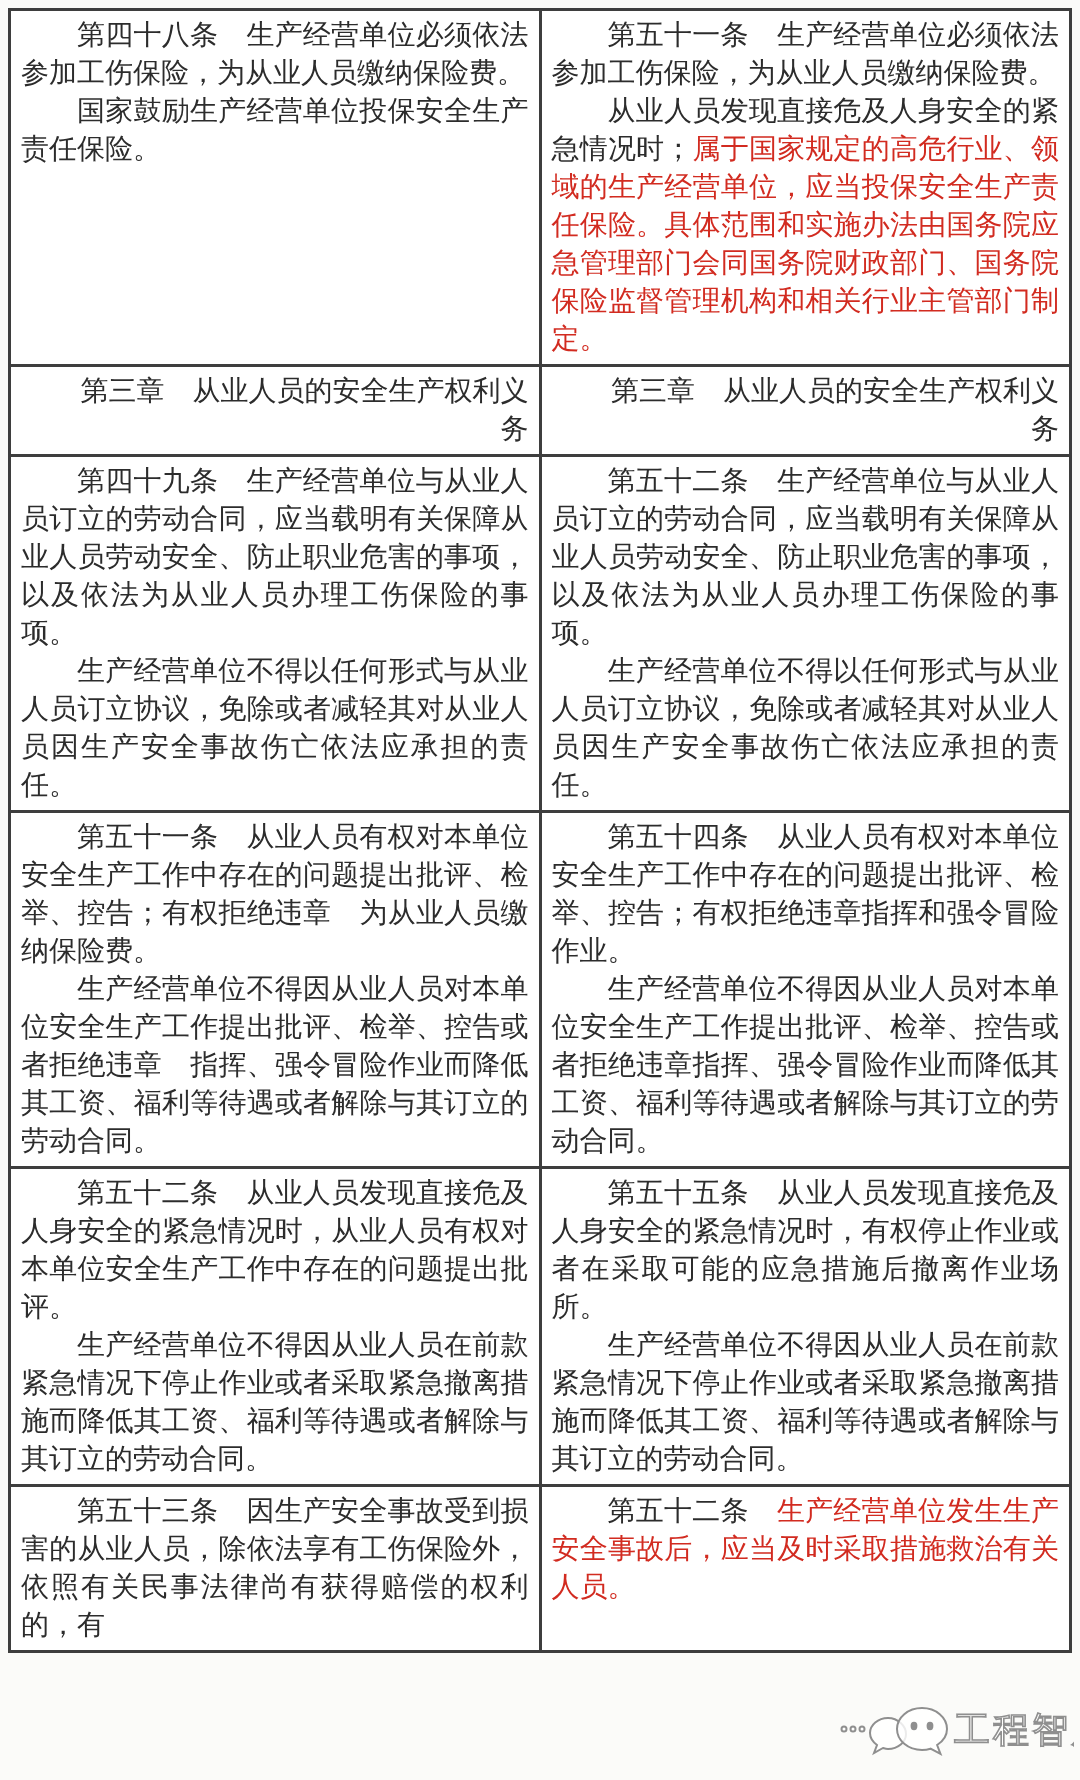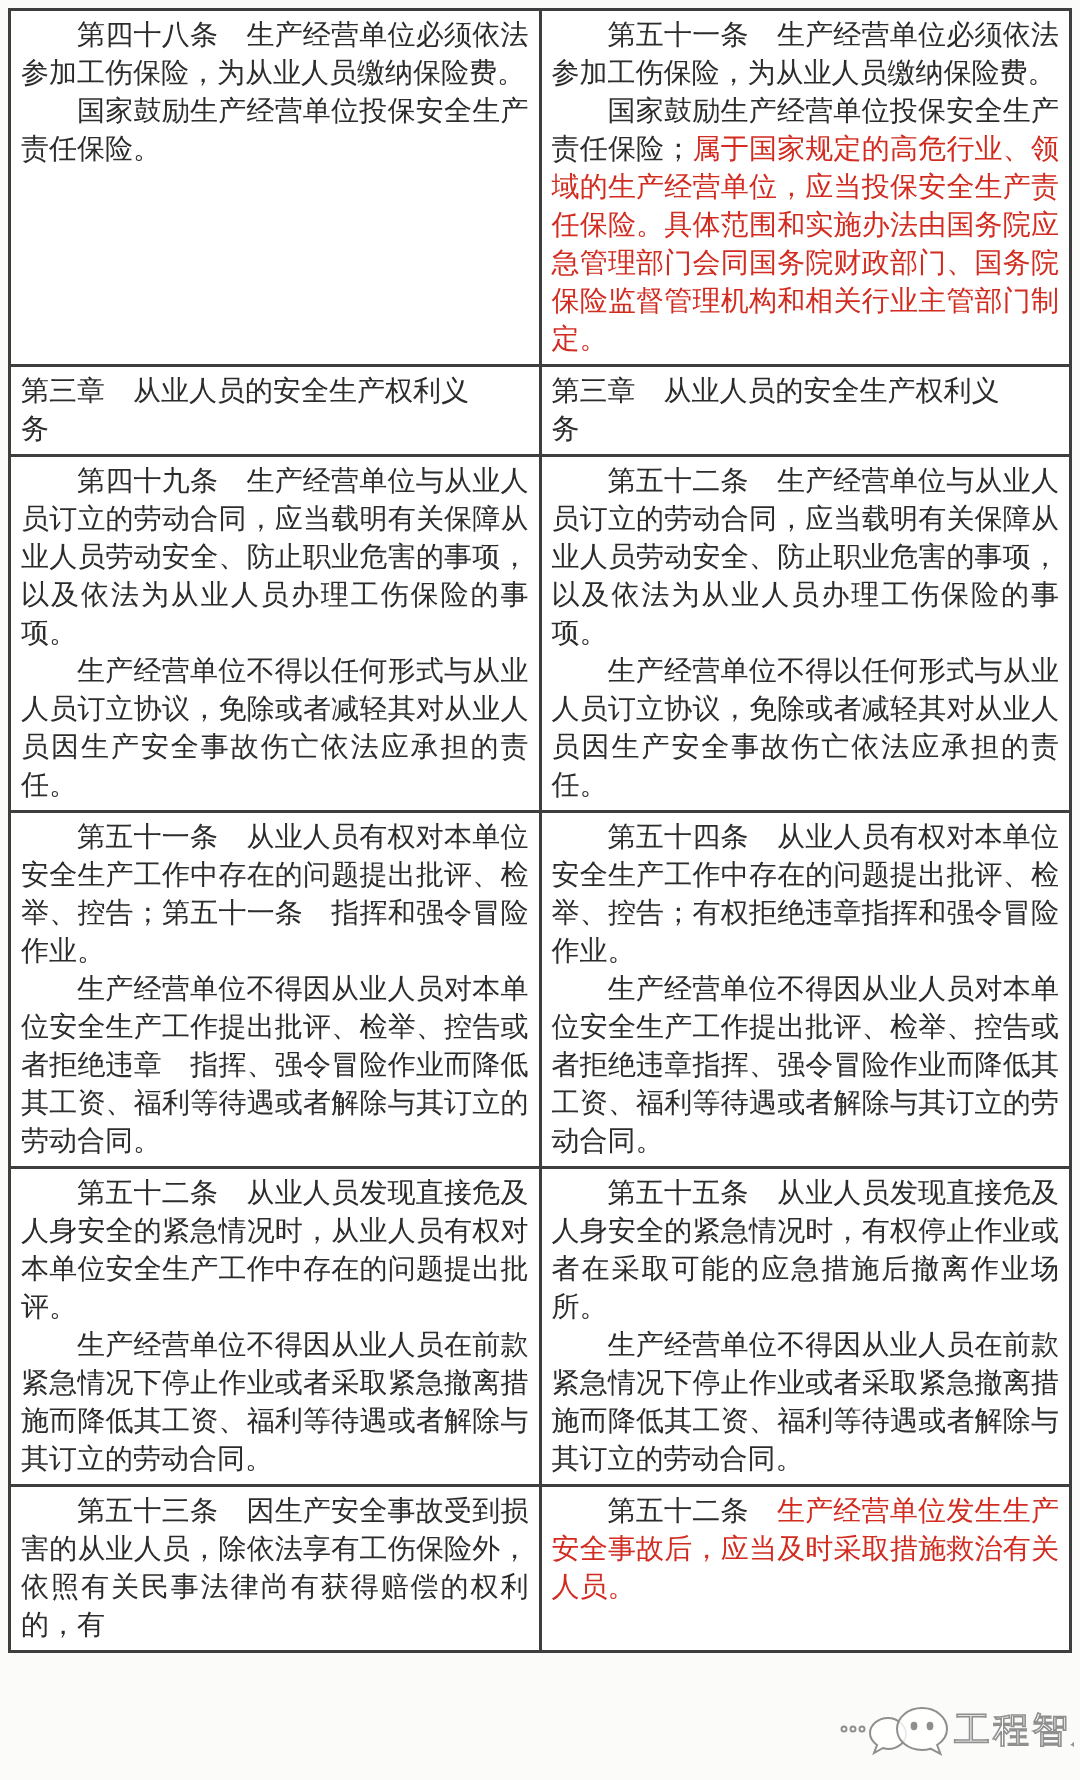--- a/index.html
+++ b/index.html
@@ -31,21 +31,21 @@
     padding:5px 10px 6px 10px;
     font-size:28px;
     line-height:38px;
     text-align:justify;
     text-justify:inter-character;
     letter-spacing:0;
     word-break:break-all;
   }
   td.cell p{margin:0;text-indent:2em;}
   td.cell.chapter{
-    text-align:left;
+    text-align:right;
     white-space:pre-line;
   }
   td.cell.chapter p{text-indent:0;}
   .red{color:var(--red);}
   .watermark{
     position:absolute;left:830px;top:1694px;width:244px;height:76px;
     pointer-events:none;
   }
   .watermark svg{display:block;width:100%;height:100%;}
 </style>
@@ -56,42 +56,42 @@
 
   <table class="law">
     <tbody>
         <tr>
           <td class="cell">
             <p><span>第四十八条　生产经营单位必须依法参加工伤保险，为从业人员缴纳保险费。</span></p>
             <p><span>国家鼓励生产经营单位投保安全生产责任保险。</span></p>
           </td>
           <td class="cell">
             <p><span>第五十一条　生产经营单位必须依法参加工伤保险，为从业人员缴纳保险费。</span></p>
-            <p><span>国家鼓励生产经营单位投保安全生产责任保险；</span><span class="red">属于国家规定的高危行业、领域的生产经营单位，应当投保安全生产责任保险。具体范围和实施办法由国务院应急管理部门会同国务院财政部门、国务院保险监督管理机构和相关行业主管部门制定。</span></p>
+            <p><span>从业人员发现直接危及人身安全的紧急情况时；</span><span class="red">属于国家规定的高危行业、领域的生产经营单位，应当投保安全生产责任保险。具体范围和实施办法由国务院应急管理部门会同国务院财政部门、国务院保险监督管理机构和相关行业主管部门制定。</span></p>
           </td>
         </tr>
         <tr>
           <td class="cell chapter"><p><span>第三章　从业人员的安全生产权利义
 务</span></p></td>
           <td class="cell chapter"><p><span>第三章　从业人员的安全生产权利义
 务</span></p></td>
         </tr>
         <tr>
           <td class="cell">
             <p><span>第四十九条　生产经营单位与从业人员订立的劳动合同，应当载明有关保障从业人员劳动安全、防止职业危害的事项，以及依法为从业人员办理工伤保险的事项。</span></p>
             <p><span>生产经营单位不得以任何形式与从业人员订立协议，免除或者减轻其对从业人员因生产安全事故伤亡依法应承担的责任。</span></p>
           </td>
           <td class="cell">
             <p><span>第五十二条　生产经营单位与从业人员订立的劳动合同，应当载明有关保障从业人员劳动安全、防止职业危害的事项，以及依法为从业人员办理工伤保险的事项。</span></p>
             <p><span>生产经营单位不得以任何形式与从业人员订立协议，免除或者减轻其对从业人员因生产安全事故伤亡依法应承担的责任。</span></p>
           </td>
         </tr>
         <tr>
           <td class="cell">
-            <p><span>第五十一条　从业人员有权对本单位安全生产工作中存在的问题提出批评、检举、控告；第五十一条　指挥和强令冒险作业。</span></p>
+            <p><span>第五十一条　从业人员有权对本单位安全生产工作中存在的问题提出批评、检举、控告；有权拒绝违章　为从业人员缴纳保险费。</span></p>
             <p><span>生产经营单位不得因从业人员对本单位安全生产工作提出批评、检举、控告或者拒绝违章　指挥、强令冒险作业而降低其工资、福利等待遇或者解除与其订立的劳动合同。</span></p>
           </td>
           <td class="cell">
             <p><span>第五十四条　从业人员有权对本单位安全生产工作中存在的问题提出批评、检举、控告；有权拒绝违章指挥和强令冒险作业。</span></p>
             <p><span>生产经营单位不得因从业人员对本单位安全生产工作提出批评、检举、控告或者拒绝违章指挥、强令冒险作业而降低其工资、福利等待遇或者解除与其订立的劳动合同。</span></p>
           </td>
         </tr>
         <tr>
           <td class="cell">
             <p><span>第五十二条　从业人员发现直接危及人身安全的紧急情况时，从业人员有权对本单位安全生产工作中存在的问题提出批评。</span></p>

